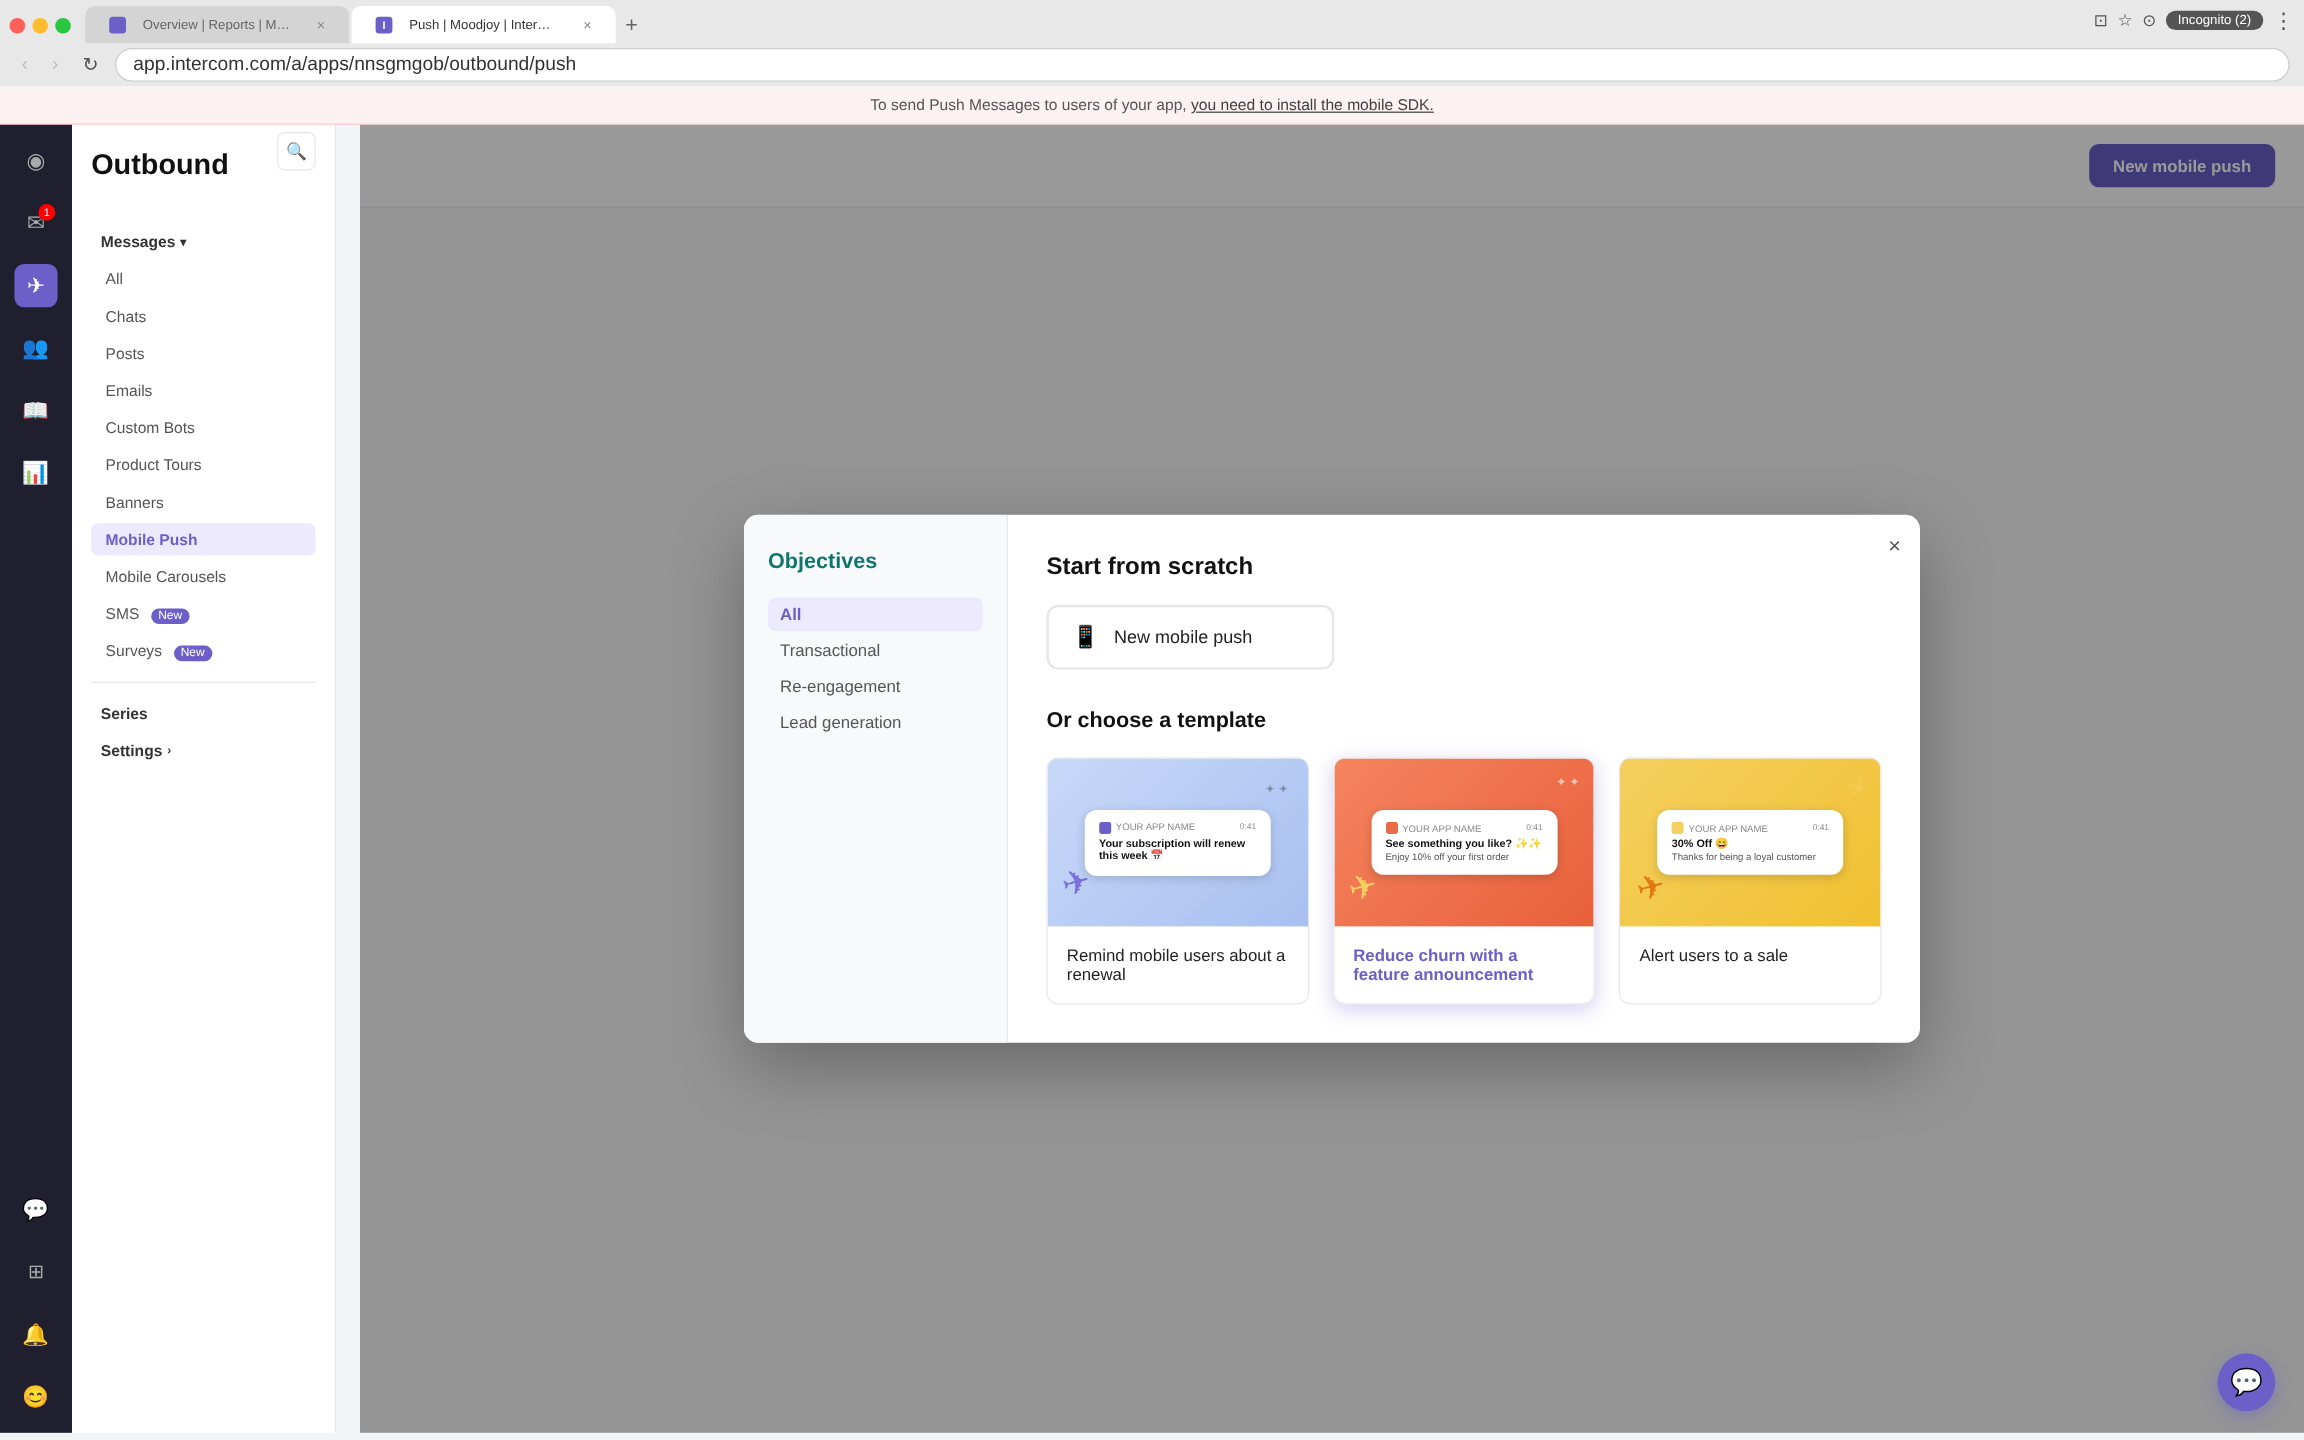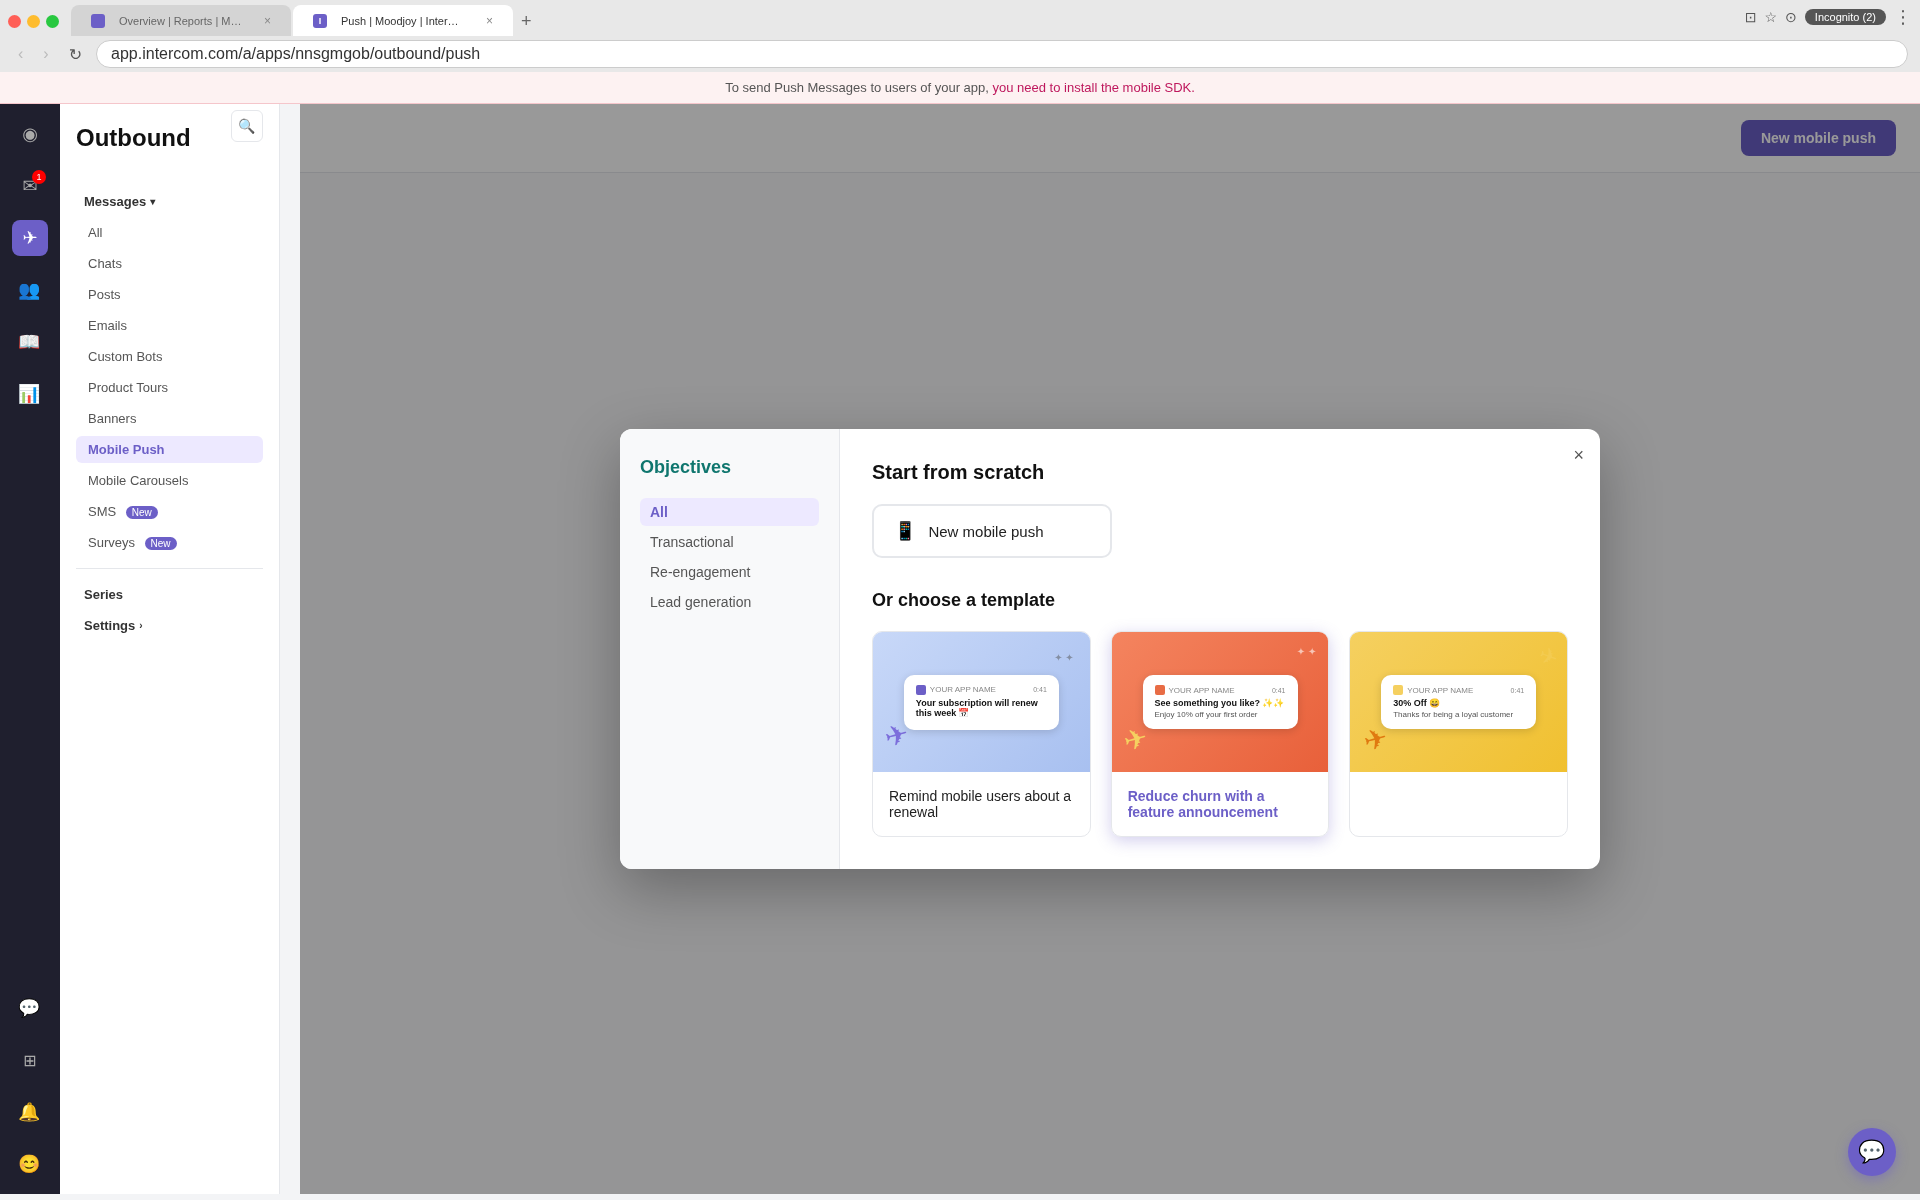--- a/index.html
+++ b/index.html
@@ -9,21 +9,21 @@
     .tl-yellow { background: #febc2e; }
     .tl-green { background: #28c840; }
     .tab { display: flex; align-items: center; gap: 14px; background: #fff; border-radius: 8px 8px 0 0; padding: 0 20px; height: 31px; font-size: 12px; color: #333; max-width: 220px; white-space: nowrap; overflow: hidden; text-overflow: ellipsis; }
     .tab.inactive { background: #d4d4d4; color: #666; }
     .nav-btn { background: none; border: none; font-size: 16px; color: #555; cursor: pointer; padding: 2px 6px; }
     .nav-btn.disabled { color: #bbb; }
     .url-bar { flex: 1; background: #fff; border: 1px solid #ccc; border-radius: 20px; padding: 4px 14px; font-size: 12px; color: #333; display: flex; align-items: center; }
 
     
     .notification-bar { background: #fdf2f2; border-bottom: 1px solid #f5c6cb; padding: 8px 20px; text-align: center; font-size: 13px; color: #555; }
-    .notification-bar a { color: #be185d; cursor: pointer; }
+    .notification-bar a { color: #404040; text-decoration: underline; cursor: pointer; }
 
     
     .app-layout { display: flex; height: calc(1200px - 72px - 38px); }
 
     
     .sidebar-icons { width: 60px; background: #1f1f2e; display: flex; flex-direction: column; align-items: center; padding: 12px 0; gap: 16px; }
     .sidebar-icon { width: 36px; height: 36px; border-radius: 8px; display: flex; align-items: center; justify-content: center; cursor: pointer; color: #aaa; font-size: 18px; position: relative; }
     .sidebar-icon.active { background: #6c5fc7; color: #fff; }
     .sidebar-icon .badge { position: absolute; top: 2px; right: 2px; background: red; color: #fff; border-radius: 50%; width: 14px; height: 14px; font-size: 9px; display: flex; align-items: center; justify-content: center; }
 
@@ -273,20 +273,21 @@
                 <div style="background:#fff;border-radius:10px;box-shadow:0 2px 8px rgba(0,0,0,0.15);width:155px;padding:10px 12px;font-size:9px;position:relative;z-index:2;">
                   <div style="display:flex;align-items:center;gap:4px;margin-bottom:3px;">
                     <div style="width:10px;height:10px;background:#f5d060;border-radius:2px;flex-shrink:0;"></div>
                     <span style="color:#888;font-size:8px;">YOUR APP NAME</span>
                     <span style="margin-left:auto;color:#888;font-size:7px;">0:41</span>
                   </div>
                   <div style="font-weight:700;font-size:9px;color:#111;margin-bottom:2px;">30% Off 😄</div>
                   <div style="color:#555;font-size:8px;">Thanks for being a loyal customer</div>
                 </div>
               </div>
+              <div class="template-label">Alert users to a sale</div>
             </div>
 
           </div>
         </div>
       </div>
     </div>
   </div>
 </div>
 
 <div class="chat-widget">

